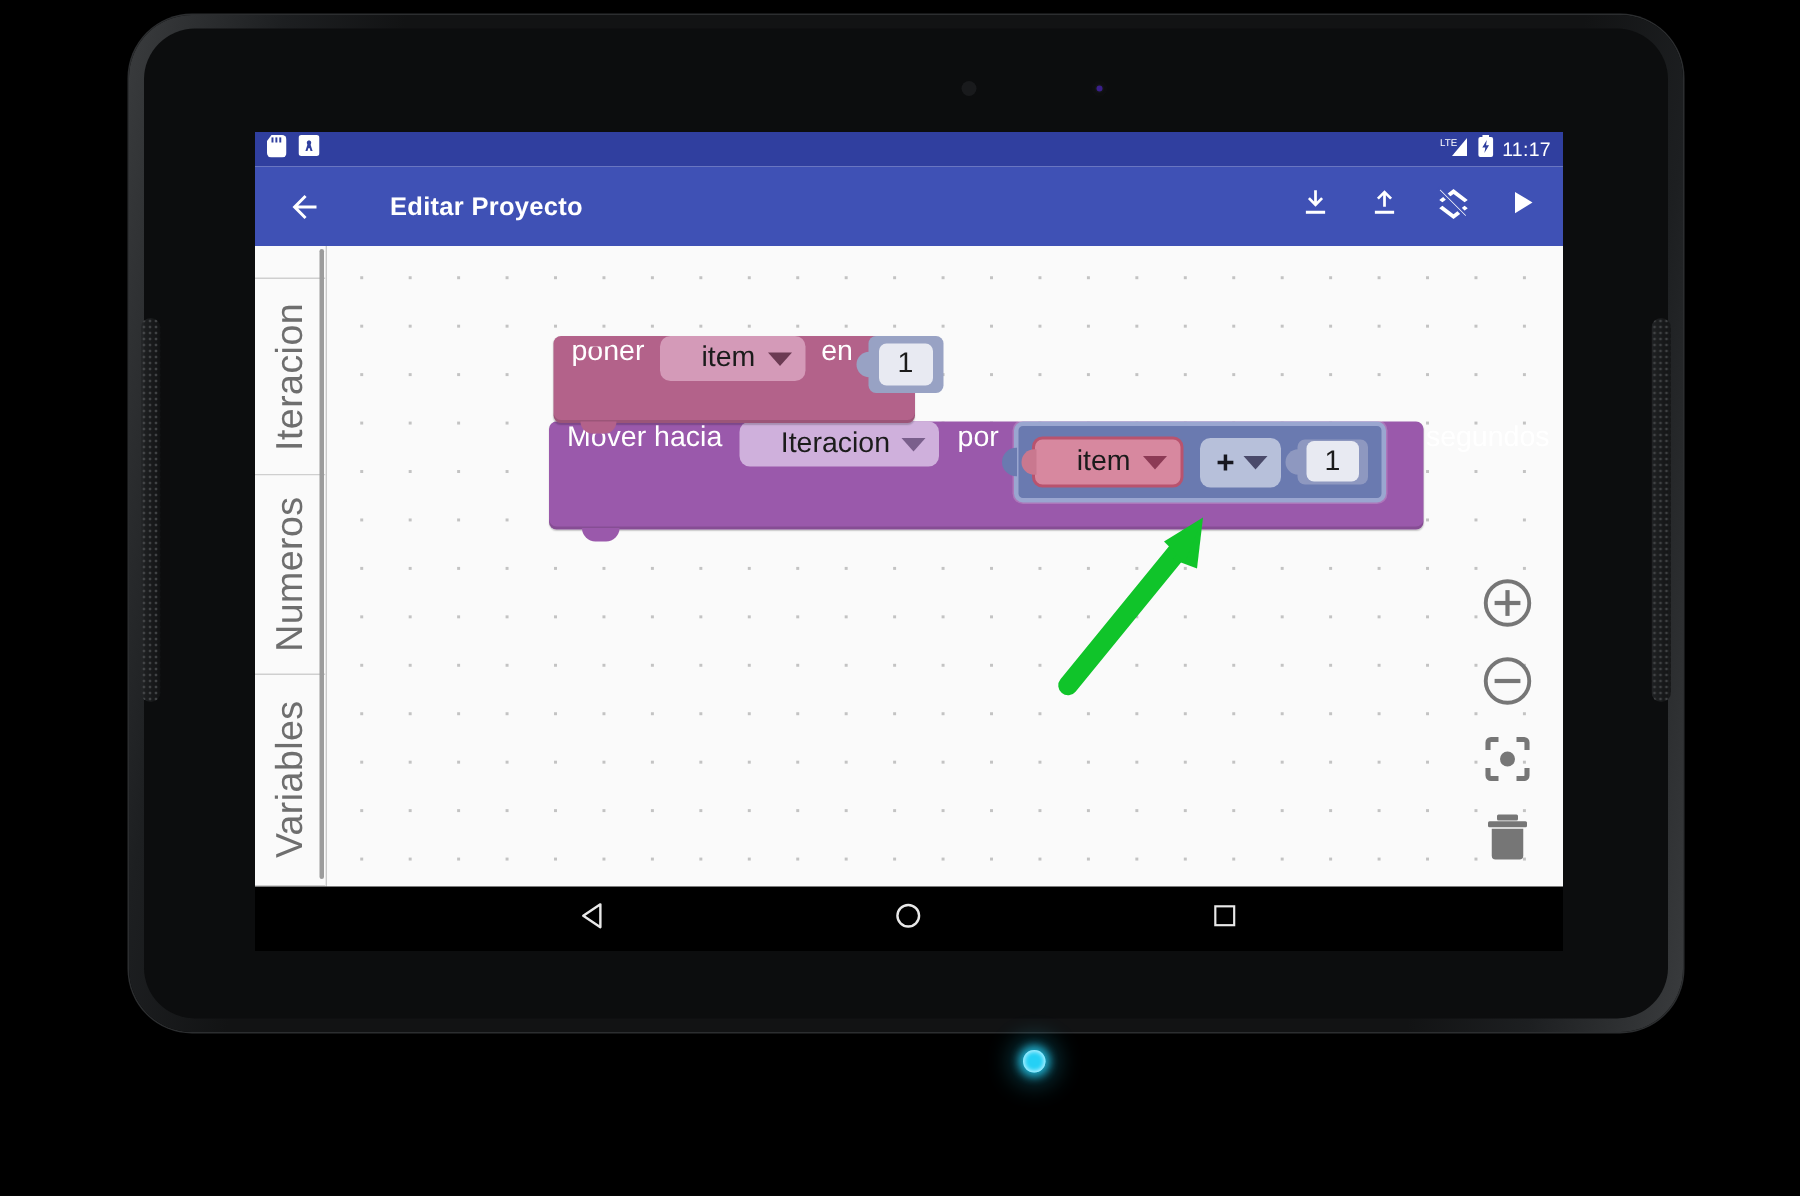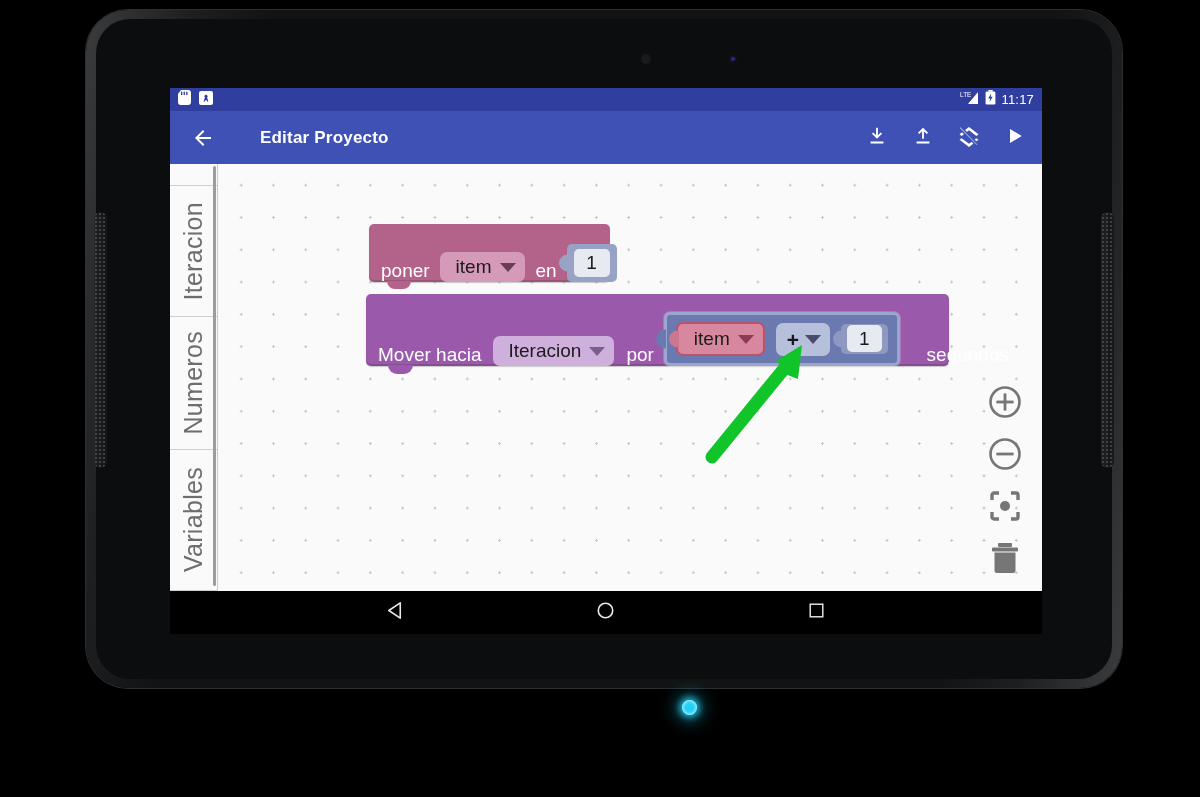--- a/index.html
+++ b/index.html
@@ -212,21 +212,21 @@
     background-image: radial-gradient(circle, #c3c3c3 1.1px, transparent 1.2px);
     background-size: 32.3px 32.3px;
     background-position: 7px 5px;
     overflow: hidden;
   }
 
   
   .block {
     position: absolute;
     display: flex;
-    align-items: flex-end;
+    align-items: flex-start;
     box-sizing: border-box;
   }
   .block-label {
     color: #ffffff;
     font-size: 19px;
     white-space: nowrap;
   }
 
   
   #block-set {
@@ -255,21 +255,21 @@
     bottom: -7px;
     width: 24px;
     height: 8px;
     background: #b3628a;
     border-radius: 0 0 9px 9px;
   }
 
   
   #block-move {
     left: 148px;
-    top: 130px;
+    top: 117px;
     width: 583px;
     height: 72px;
     background: #9a59ab;
     border-radius: 5px;
     padding: 0 0 0 12px;
     box-shadow: inset 0 -2px 0 rgba(0,0,0,.13), 0 1px 1px rgba(0,0,0,.2);
     z-index: 2;
   }
   #block-move .notch-top {
     position: absolute;
@@ -289,21 +289,21 @@
     background: #9a59ab;
     border-radius: 0 0 9px 9px;
   }
 
   
   .dropdown-field {
     display: inline-flex;
     align-items: center;
     gap: 8px;
     border-radius: 7px;
-    padding: 4px 9px 4px 16px;
+    padding: 4px 9px 4px 28px;
     cursor: pointer;
     font-size: 19px;
     color: #1b1b1b;
     white-space: nowrap;
   }
   .dd-rose   { background: #d49ab8; }
   .dd-lilac  { background: #cfb0dc; }
   .dd-pink   { background: #d7889f; border: 2px solid #b9536e; border-radius: 7px; }
   .caret {
     width: 0; height: 0;

